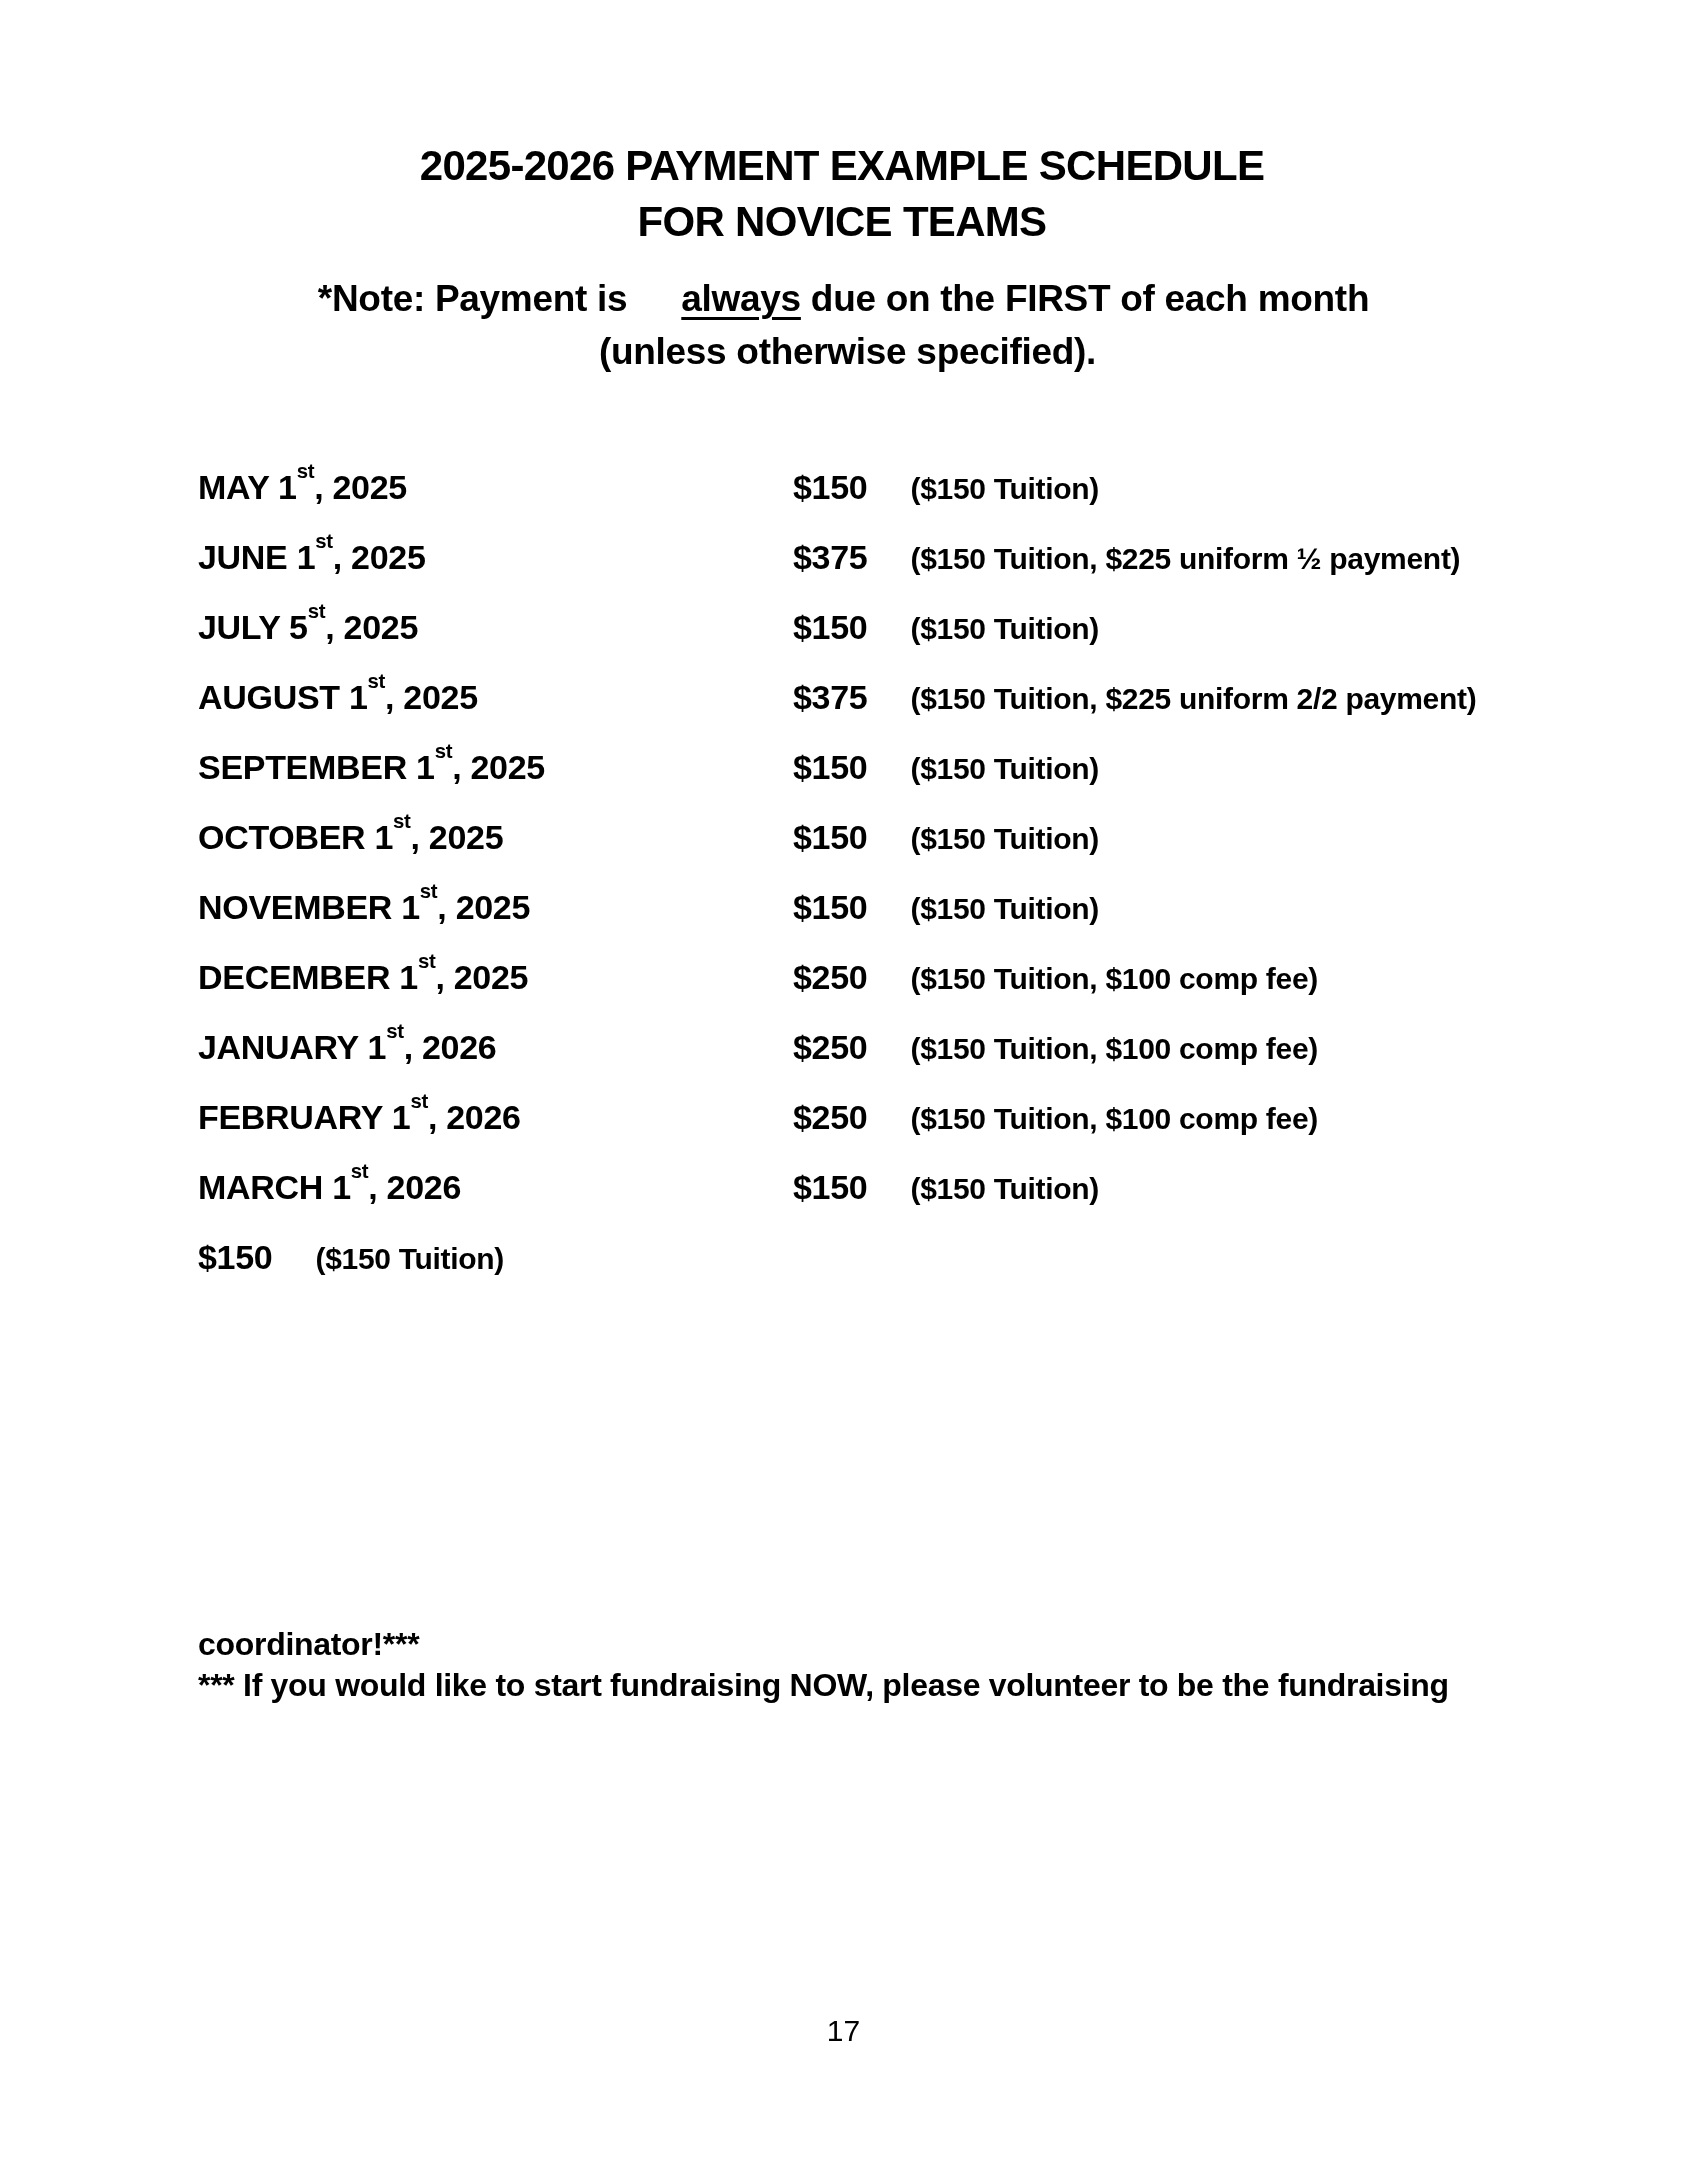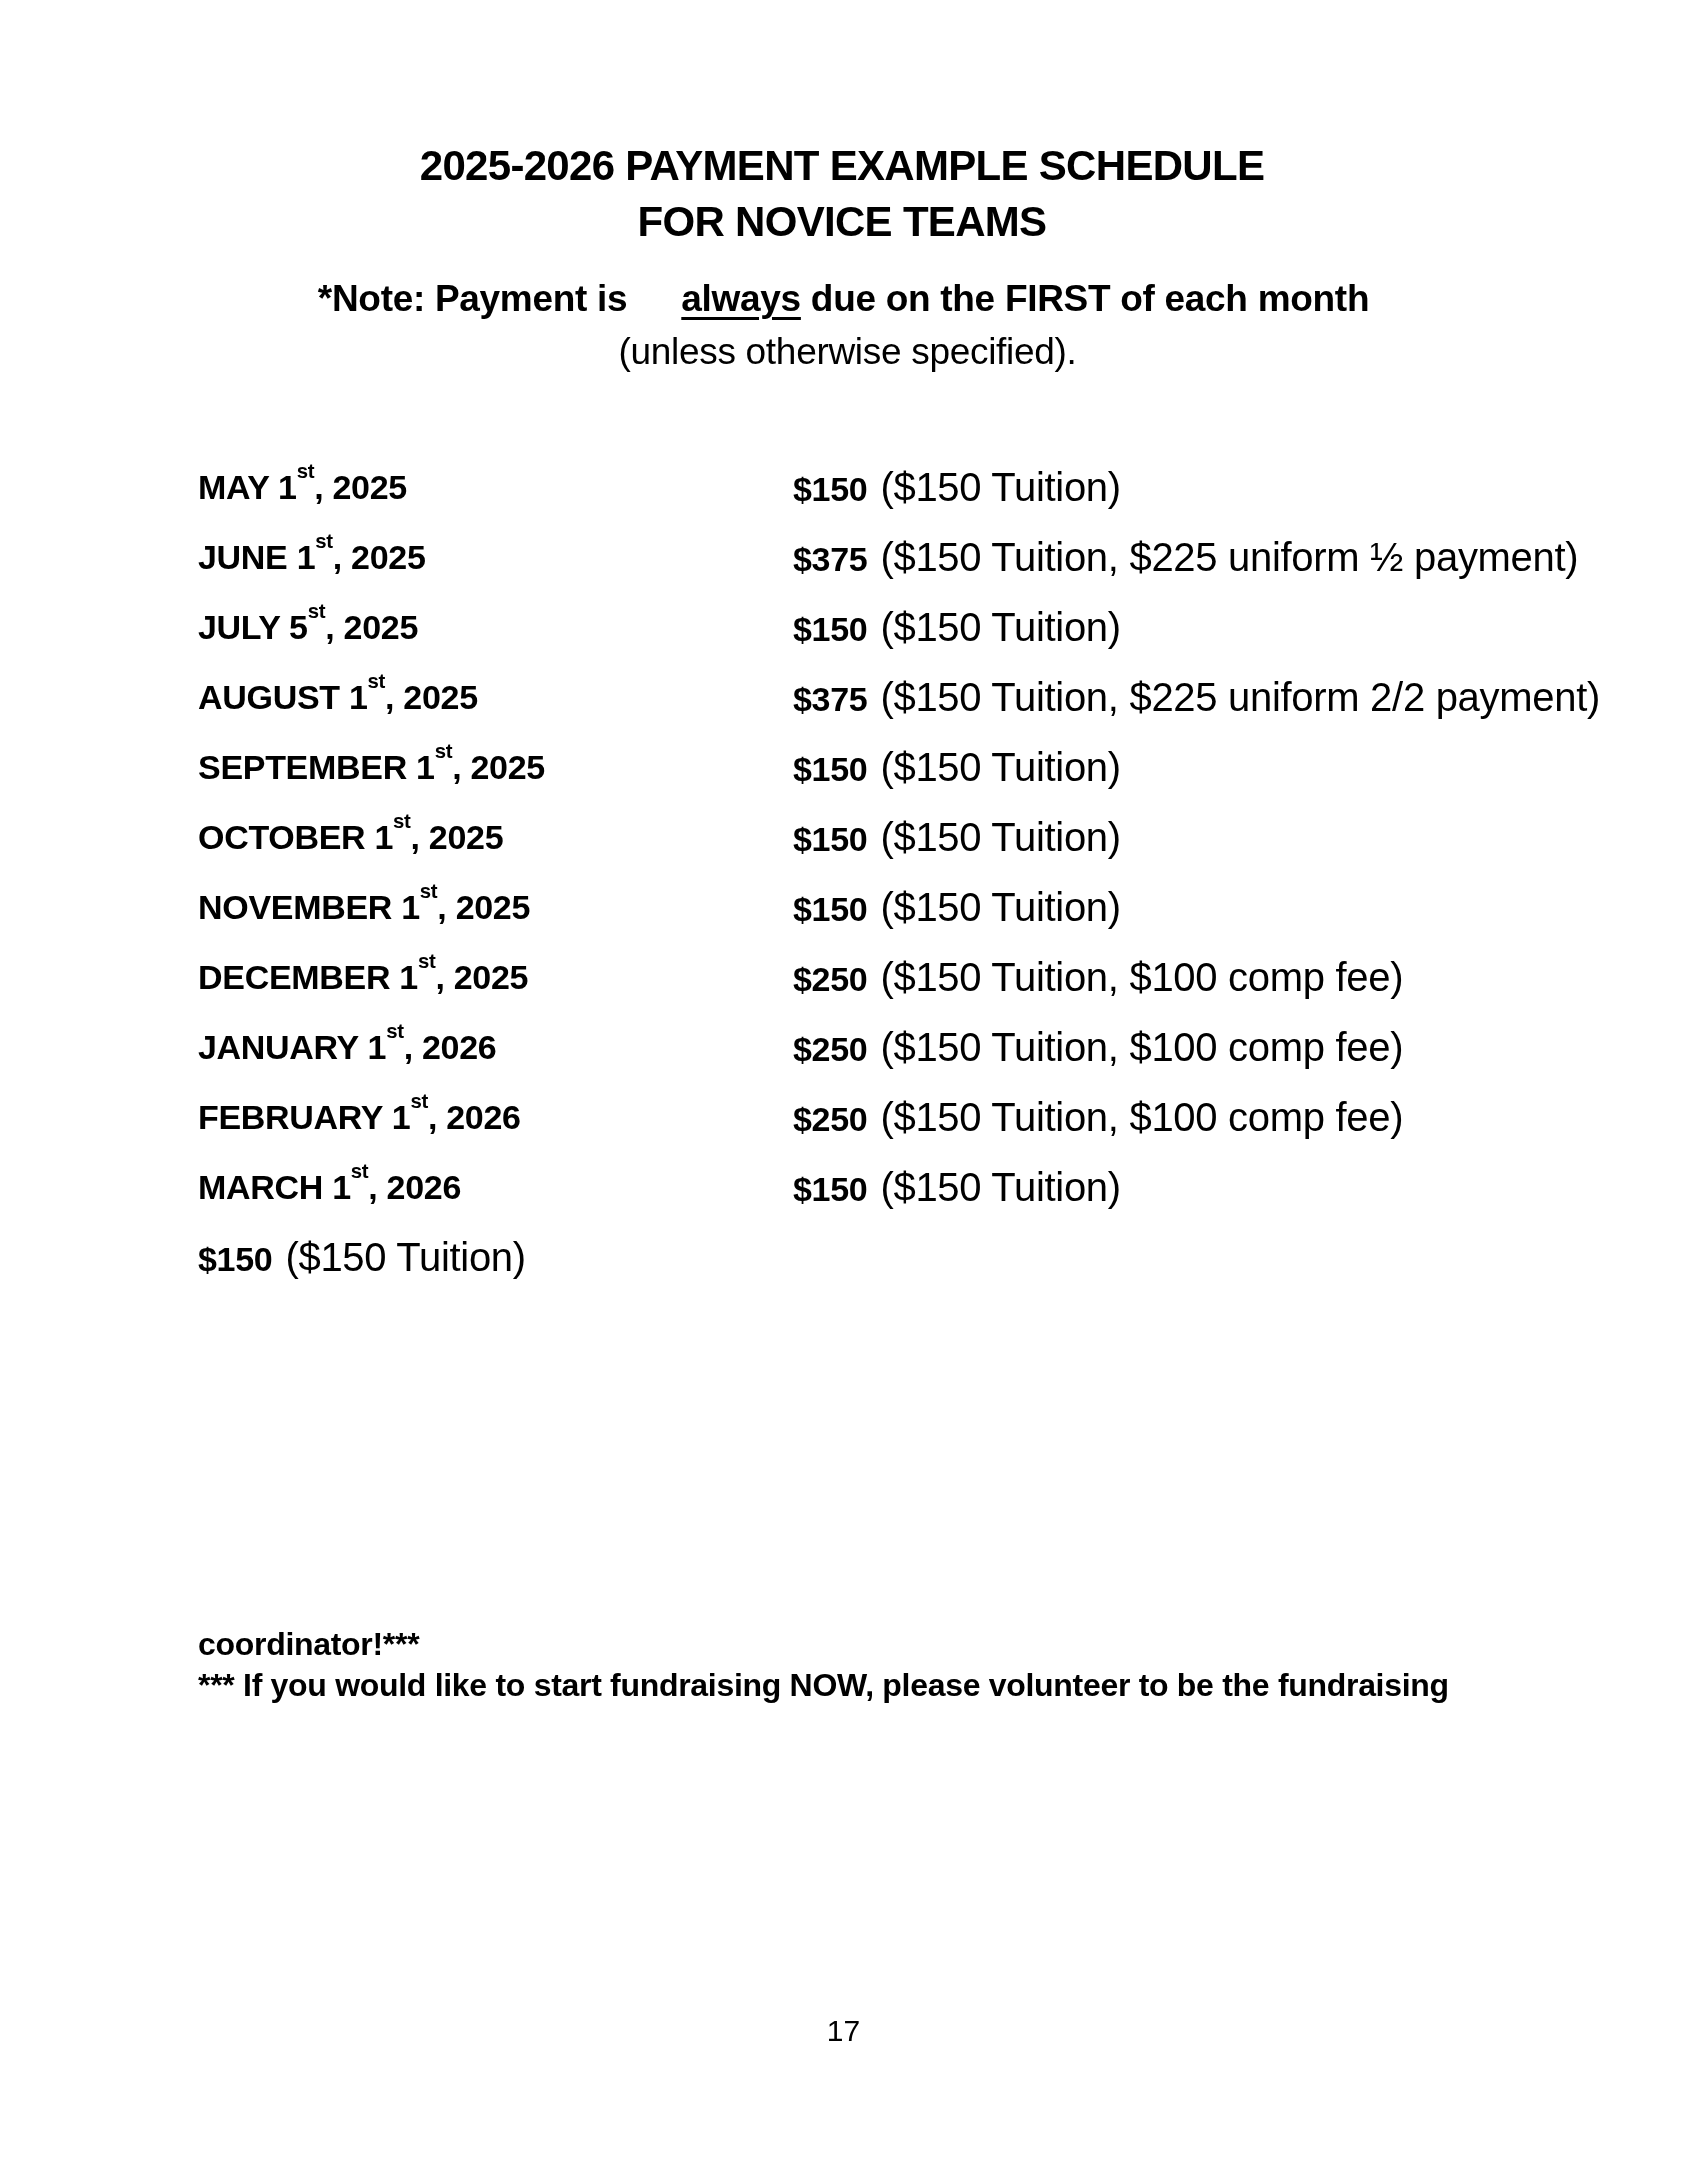--- a/index.html
+++ b/index.html
@@ -35,21 +35,21 @@
     line-height: 53px;
     letter-spacing: -0.3px;
   }
   .note-line1 { display: block; font-weight: 700; }
   .note-underlined {
     text-decoration: underline;
     text-decoration-thickness: 2.6px;
     text-underline-offset: 6px;
     margin-left: 44px;
   }
-  .note-line2 { display: block; font-weight: 400; padding-left: 8px; }
+  .note-line2 { display: block; font-weight: 700; padding-left: 8px; }
 
   .schedule {
     position: absolute;
     top: 464px; left: 198px;
     width: 1290px;
   }
   .sched-row {
     display: flex;
     height: 70px;
     line-height: 46px;
@@ -68,21 +68,21 @@
     position: relative;
     top: -0.42em;
     line-height: 0;
   }
   .amount-cell { white-space: nowrap; font-size: 30px; }
   .amount-bold {
     font-size: 34px;
     font-weight: 700;
     margin-right: 13px;
   }
-  .amount-detail { font-size: 40px; font-weight: 400; }
+  .amount-detail { font-size: 30px; font-weight: 700; margin-left: 30px; }
 
   .footer-note {
     position: absolute;
     top: 1624px; left: 198px;
     width: 1290px;
     font-size: 32px;
     font-weight: 700;
     line-height: 41px;
     letter-spacing: -0.3px;
   }

